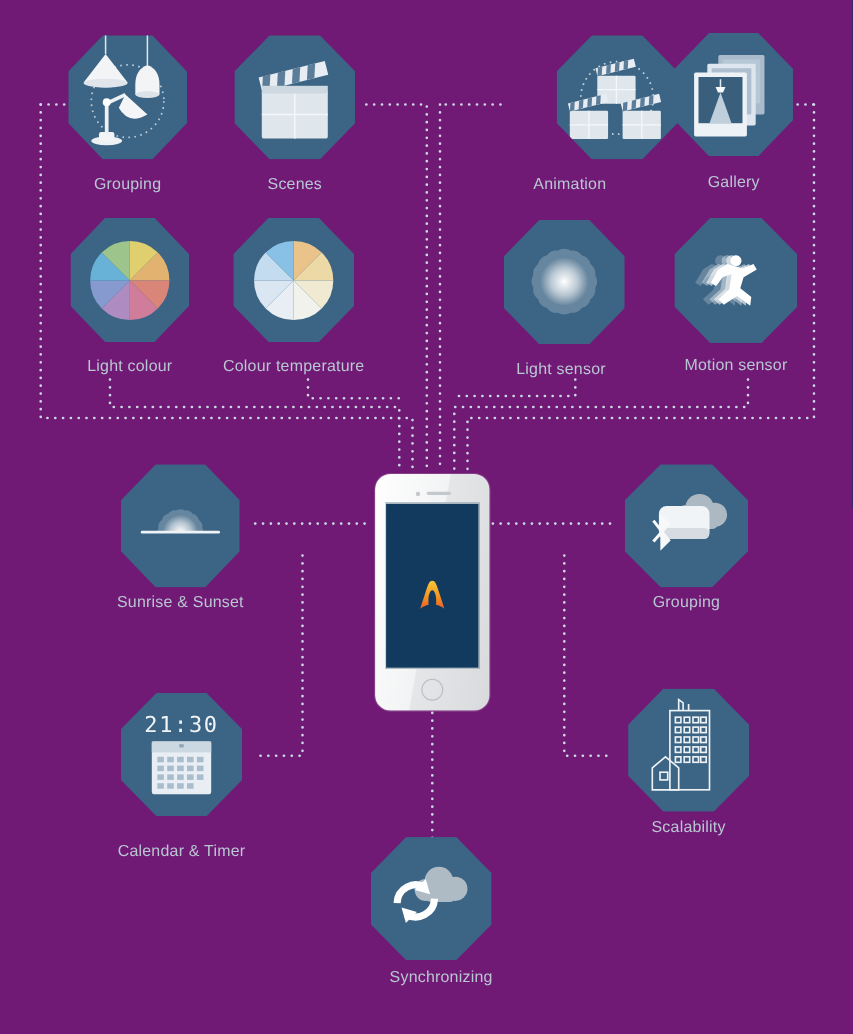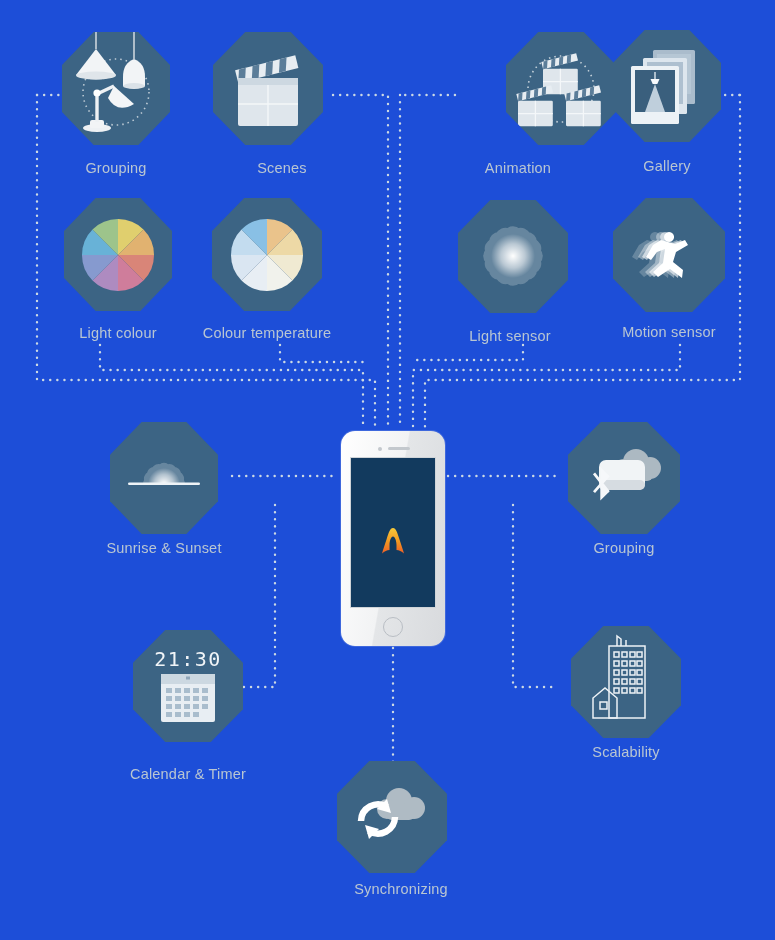--- a/index.html
+++ b/index.html
@@ -5,21 +5,21 @@
   * { box-sizing: border-box; margin: 0; padding: 0; }
   html, body {
     width: 775px; height: 940px;
     background: #0e3254;
     font-family: "Liberation Sans", sans-serif;
     overflow: hidden;
   }
   #stage {
     position: relative;
     width: 775px; height: 940px;
-    background: #1d4ed8;
+    background: #701a75;
   }
   #connectors { position: absolute; inset: 0; width: 775px; height: 940px; pointer-events: none; }
 
   .node { position: absolute; }
   .oct {
     position: relative;
     background: #3c6484;
     clip-path: polygon(29.3% 0%, 70.7% 0%, 100% 29.3%, 100% 70.7%, 70.7% 100%, 29.3% 100%, 0% 70.7%, 0% 29.3%);
     display: flex; align-items: center; justify-content: center;
   }
@@ -143,21 +143,21 @@
                 <polygon points="18,10 25,10 21,23 14,23"></polygon>
                 <polygon points="32,10 39,10 35,23 28,23"></polygon>
                 <polygon points="46,10 53,10 49,23 42,23"></polygon>
               </g>
             </g>
             <rect x="0" y="18" width="60" height="7" fill="#cdd8e1"></rect>
           </g>
         </svg>
       </span>
     </div>
-    <span class="node-label" style="top:128px;margin-left:14px;">Scenes</span>
+    <span class="node-label" style="top:128px;">Scenes</span>
   </div>
 
   <div class="node" style="left:463px;top:32px;width:110px;height:113px;padding-left:43px;">
     <div class="oct" style="width:110px;height:113px;">
       <span class="icon-layer">
         <svg viewBox="0 0 110 113" width="110" height="113">
           <circle cx="55" cy="57" r="33" fill="none" stroke="#e9edf0" stroke-width="1.6" stroke-dasharray="1.5 4" opacity=".8"></circle>
           <g>
             <g transform="translate(37,24) scale(.58)">
               <rect x="0" y="22" width="60" height="44" rx="2" fill="#dfe6ec"></rect>
@@ -397,21 +397,21 @@
           <g transform="translate(26,45) scale(1.05)" fill="#f6f8fa">
             <path d="M6 0 L14 8 L6 16 L6 0 Z M6 16 L14 24 L6 32 L6 16 Z"></path>
             <path d="M0 6 L14 24 M0 24 L14 8" stroke="#f6f8fa" stroke-width="2.6" fill="none"></path>
           </g>
         </svg>
       </span>
     </div>
     <span class="node-label" style="top:118px;">Grouping</span>
   </div>
 
-  <div class="node" style="left:110px;top:630px;width:110px;height:112px;margin-left:23px;">
+  <div class="node" style="left:110px;top:630px;width:110px;height:112px;">
     <div class="oct" style="width:110px;height:112px;">
       <span class="icon-layer">
         <svg viewBox="0 0 110 112" width="110" height="112">
 
           <g transform="translate(55,30)" fill="#f0f4f7">
             <g font-family="'DejaVu Sans Mono', monospace" font-size="20" letter-spacing="1.5" text-anchor="middle" dominant-baseline="middle">
               <text x="0" y="0" id="cal-time">21:30</text>
             </g>
           </g>
 

